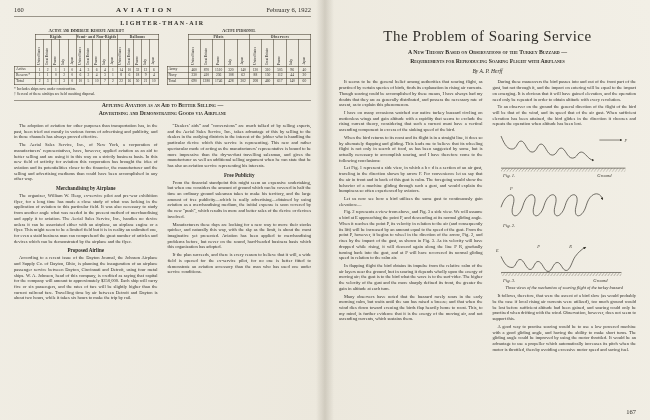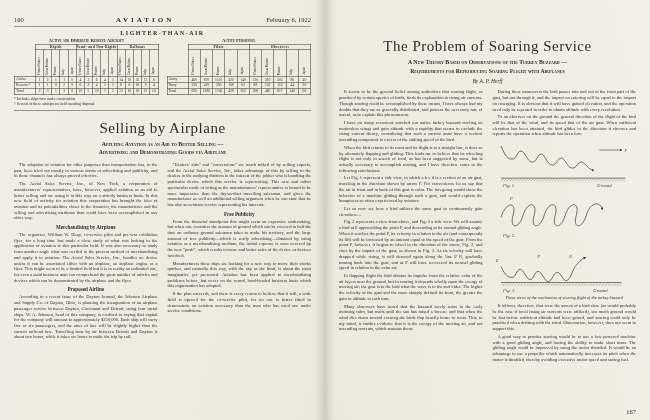--- a/index.html
+++ b/index.html
@@ -1,20 +1,20 @@
 <!DOCTYPE html>
 <html><head>
 <meta charset="utf-8">
 <style>
   html,body{margin:0;padding:0;width:650px;height:420px;overflow:hidden;background:#dcd8cc;}
   .spread{position:relative;width:650px;height:420px;display:flex;
     background:#efece3;font-family:"Liberation Serif", serif;color:#2f2d28;}
   .spread::before{content:"";position:absolute;left:316px;top:0;width:18px;height:100%;
     background:linear-gradient(90deg,rgba(0,0,0,0),rgba(60,50,30,.16),rgba(0,0,0,0));pointer-events:none;z-index:5;}
-  .page{width:325px;height:420px;box-sizing:border-box;padding:16px 14px;position:relative;overflow:hidden;}
+  .page{width:325px;height:420px;box-sizing:border-box;padding:6px 14px;position:relative;overflow:hidden;}
   .page.left{background:linear-gradient(105deg,#f1eee5,#ece8dd);}
   .page.right{background:linear-gradient(255deg,#f2efe6,#ece8dd);}
 
   
   .runhead{display:flex;justify-content:space-between;align-items:baseline;
     font-size:6.5px;border-bottom:.5px solid #9a958a;padding-bottom:2px;}
   .runhead .journal{letter-spacing:3px;font-variant:small-caps;font-weight:bold;font-size:7px;}
 
   
   .lta-title{text-align:center;font-size:6px;font-weight:bold;letter-spacing:1.5px;margin:3px 0 1px;}
@@ -229,21 +229,20 @@
             </tbody>
         </table>
       </div>
     </div>
 
     <div class="footnotes">
         <p>* Includes ships now under construction.</p>
         <p>† Several of these airships are held awaiting disposal.</p>
       </div>
 
-    <h1 class="art-title">Selling by Airplane</h1>
     <div class="art-sub">
       <div>Applying Aviation as an Aid to Better Selling —</div>
       <div>Advertising and Demonstrating Goods via Airplane</div>
     </div>
 
     <div class="cols">
       <div class="col">
         <div>
             <p>The adoption of aviation for other purposes than transportation has, in the past, been tried out mostly in various forms of advertising and publicity, and in those channels has always proved effective.</p>
             <p>The Aerial Sales Service, Inc., of New York, a corporation of manufacturers’ representatives, have, however, applied aviation as an aid to better selling and are using it in this way on a strictly business basis. In this new field of activity for aviation this corporation has brought the idea of aviation and its potentialities closer to the financier, the manufacturer and the selling and advertising mediums than could have been accomplished in any other way.</p>

